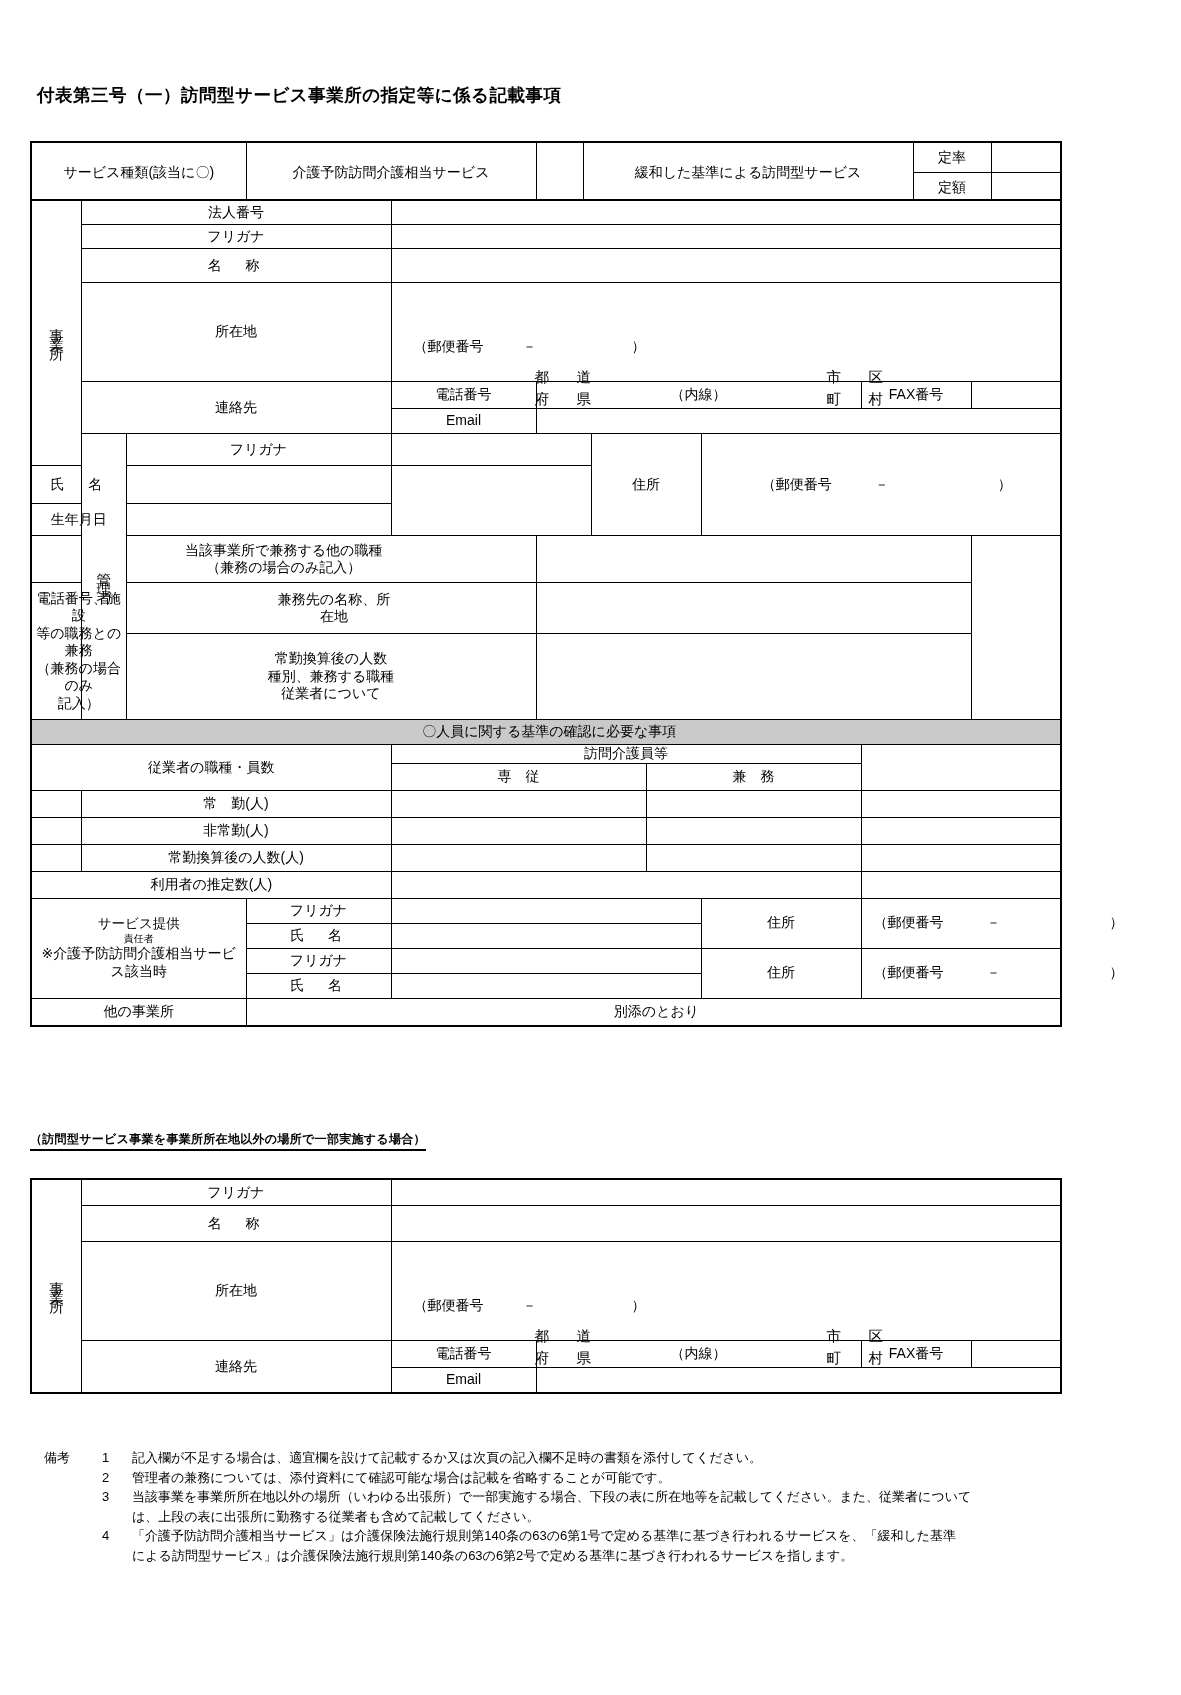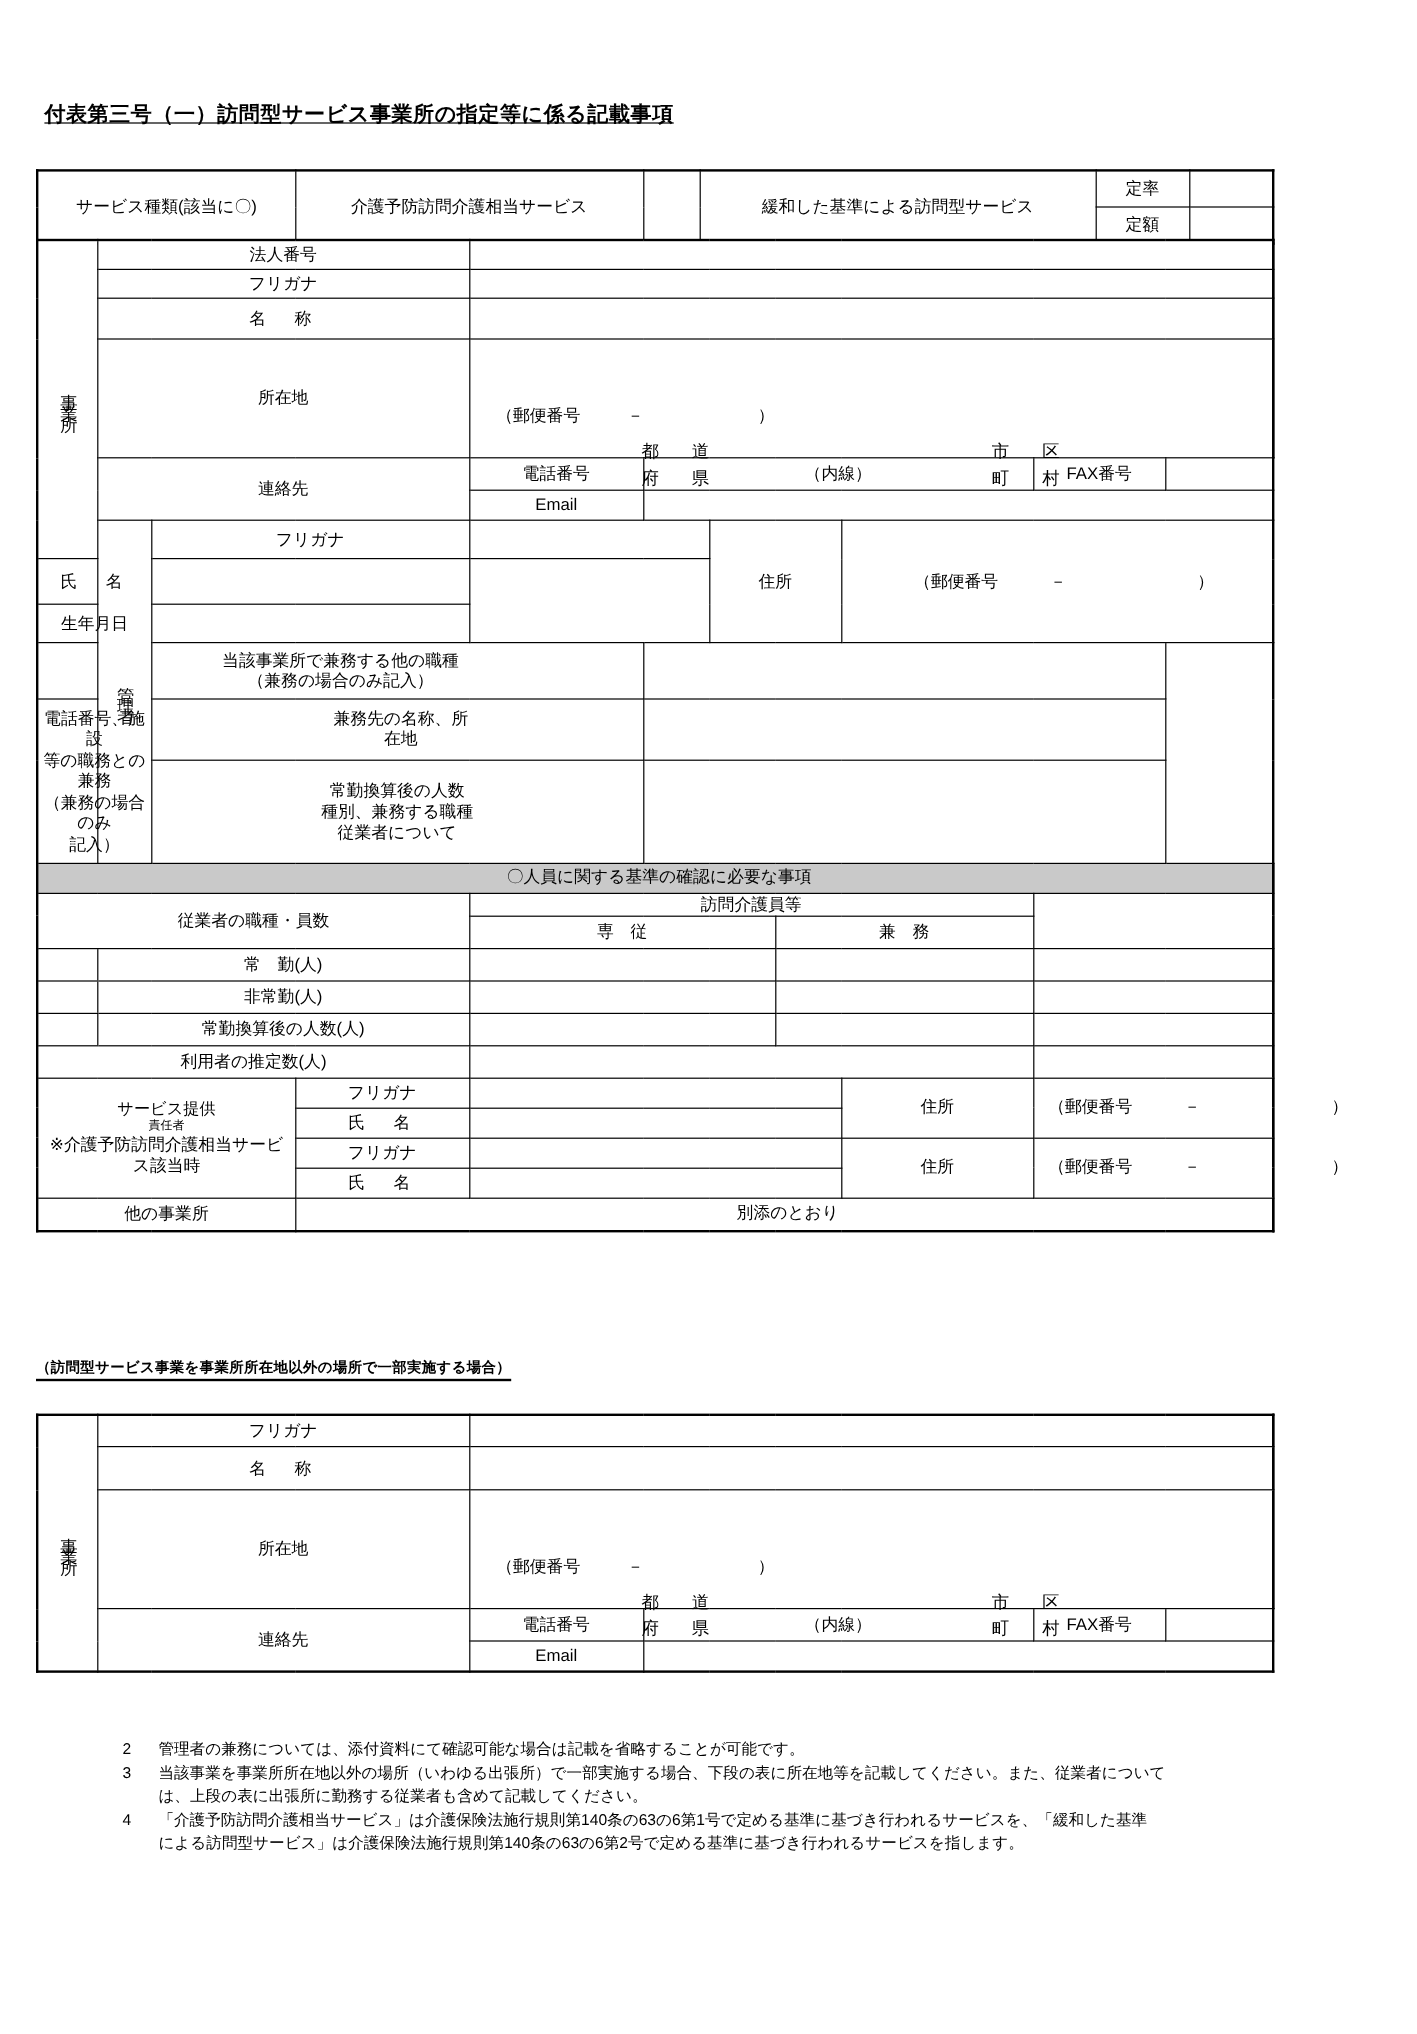--- a/index.html
+++ b/index.html
@@ -25,21 +25,20 @@
 
   
   .doc-title {
     position: absolute;
     left: 37px;
     top: 83px;
     font-size: 17.5px;
     font-weight: bold;
     letter-spacing: 0.5px;
     white-space: nowrap;
-    text-decoration: underline;
   }
   .section2-title {
     position: absolute;
     left: 30px;
     top: 1131px;
     font-size: 12px;
     font-weight: bold;
     letter-spacing: 0.3px;
     white-space: nowrap;
     border-bottom: 2px solid #000;
@@ -57,21 +56,21 @@
     border: 1px solid #000;
     padding: 0;
     vertical-align: middle;
     text-align: center;
     line-height: 1.25;
     font-size: 14px;
     background: #fff;
   }
   .outer { border: 2px solid #000; }
   .l { text-align: left; }
-  .pl6 { padding-left: 6px !important; font-family: Liberation Serif, serif; }
+  .pl6 { padding-left: 6px !important; }
   .sm { font-size: 12.5px; }
   .xs { font-size: 11.5px; }
   .vert {
     writing-mode: vertical-rl;
     text-orientation: upright;
     letter-spacing: 9px;
     line-height: 1;
     display: inline-block;
     font-size: 14.5px;
   }
@@ -433,20 +432,25 @@
     </tr>
     <tr>
       <td style="height:24px" class="sm">Email</td>
       <td colspan="7"></td>
     </tr>
 
   </tbody>
     </table>
 
   <div class="notes">
+    <div class="row">
+      <div class="note-label">備考</div>
+      <div class="note-num">1</div>
+      <div class="note-body">記入欄が不足する場合は、適宜欄を設けて記載するか又は次頁の記入欄不足時の書類を添付してください。</div>
+    </div>
     <div class="row">
       <div class="note-label"></div>
       <div class="note-num">2</div>
       <div class="note-body">管理者の兼務については、添付資料にて確認可能な場合は記載を省略することが可能です。</div>
     </div>
     <div class="row">
       <div class="note-label"></div>
       <div class="note-num">3</div>
       <div class="note-body">当該事業を事業所所在地以外の場所（いわゆる出張所）で一部実施する場合、下段の表に所在地等を記載してください。また、従業者について</div>
     </div>

